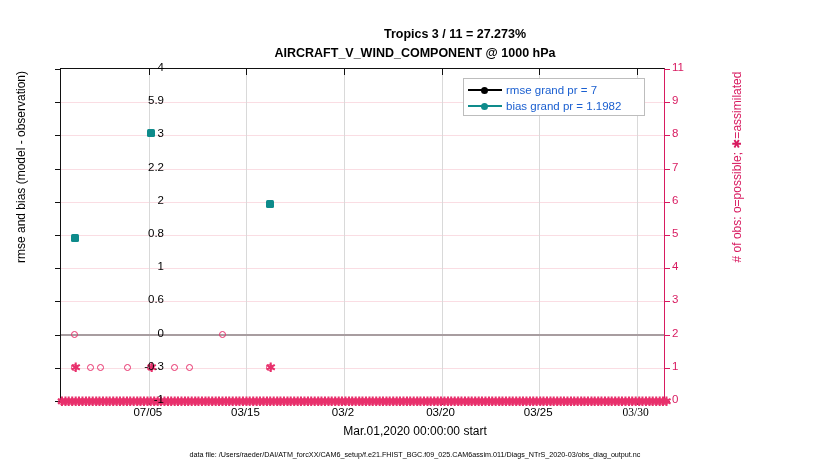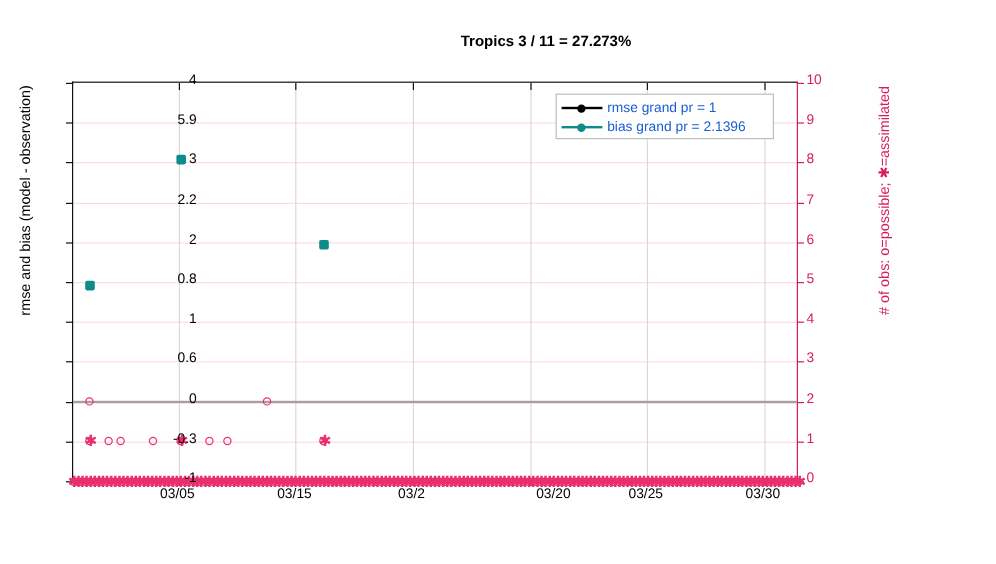--- a/index.html
+++ b/index.html
@@ -111,23 +111,26 @@
     font-size:13px;line-height:9px;text-align:center;font-weight:normal;
   }
   .pt-both b::before{content:"\002731";}
 </style>
 </head>
 <body>
 
 <div id="fig">
 
   <div class="title-line" id="title1">Tropics 3 / 11 = 27.273%</div>
+  <div class="title-line" id="title2">AIRCRAFT_V_WIND_COMPONENT @ 1000 hPa</div>
 
   <div id="ylabel-left">rmse and bias (model - observation)</div>
   <div id="ylabel-right"># of obs: o=possible; ✱=assimilated</div>
+  <div id="xlabel">Mar.01,2020 00:00:00 start</div>
+  <div id="footer">data file: /Users/raeder/DAI/ATM_forcXX/CAM6_setup/f.e21.FHIST_BGC.f09_025.CAM6assim.011/Diags_NTrS_2020-03/obs_diag_output.nc</div>
 
   <div id="plotbox">
     <div id="grid-layer">
         <div class="hgrid" style="top: 298.8px;"></div>
         <div class="hgrid" style="top: 265.6px;"></div>
         <div class="hgrid" style="top: 232.4px;"></div>
         <div class="hgrid" style="top: 199.2px;"></div>
         <div class="hgrid" style="top: 166px;"></div>
         <div class="hgrid" style="top: 132.8px;"></div>
         <div class="hgrid" style="top: 99.6px;"></div>
@@ -926,41 +929,41 @@
       <div class="ylab-r" style="top: 394px;">0</div>
       <div class="ylab-r" style="top: 360.8px;">1</div>
       <div class="ylab-r" style="top: 327.6px;">2</div>
       <div class="ylab-r" style="top: 294.4px;">3</div>
       <div class="ylab-r" style="top: 261.2px;">4</div>
       <div class="ylab-r" style="top: 228px;">5</div>
       <div class="ylab-r" style="top: 194.8px;">6</div>
       <div class="ylab-r" style="top: 161.6px;">7</div>
       <div class="ylab-r" style="top: 128.4px;">8</div>
       <div class="ylab-r" style="top: 95.2px;">9</div>
-      <div class="ylab-r" style="top: 62px;">10</div>
+      <div class="ylab-r" style="top: 62px;">11</div>
     </div>
   <div id="xlabels">
-      <div class="xlab" style="left: 112.823px;">03/05</div>
+      <div class="xlab" style="left: 112.823px;">07/05</div>
       <div class="xlab" style="left: 210.403px;">03/15</div>
       <div class="xlab" style="left: 307.984px;">03/2</div>
-      <div class="xlab" style="left: 405.565px; text-align: right;">03/20</div>
+      <div class="xlab" style="left: 405.565px;">03/20</div>
       <div class="xlab" style="left: 503.145px;">03/25</div>
-      <div class="xlab" style="left: 600.726px;">03/30</div>
+      <div class="xlab" style="left: 600.726px; font-family: Liberation Serif, serif;">03/30</div>
     </div>
 
   <div id="legend">
     <div class="leg-row">
       <span class="leg-sample">
         <span class="lin" style="background:#000000"></span>
         <span class="dot" style="background:#000000"></span>
       </span>
-      <span class="leg-text" style="color:#1a5fd0">rmse grand pr = 1</span>
+      <span class="leg-text" style="color:#1a5fd0">rmse grand pr = 7</span>
     </div>
     <div class="leg-row">
       <span class="leg-sample">
         <span class="lin" style="background:#0e8b8b"></span>
         <span class="dot" style="background:#0e8b8b"></span>
       </span>
-      <span class="leg-text" style="color:#1a5fd0">bias grand pr = 2.1396</span>
+      <span class="leg-text" style="color:#1a5fd0">bias grand pr = 1.1982</span>
     </div>
   </div>
 
 </div>
 
 </body></html>

